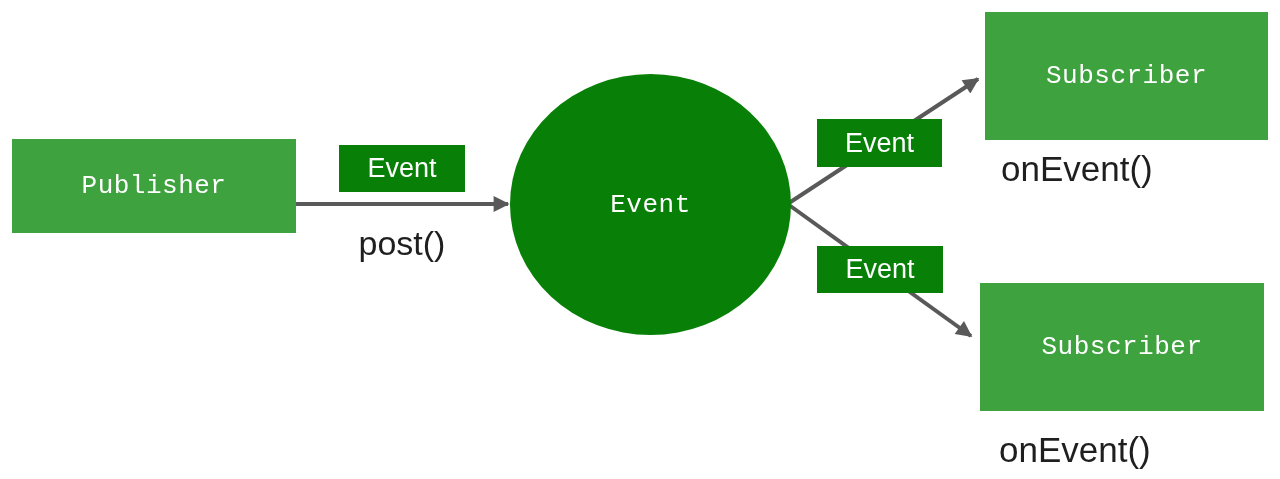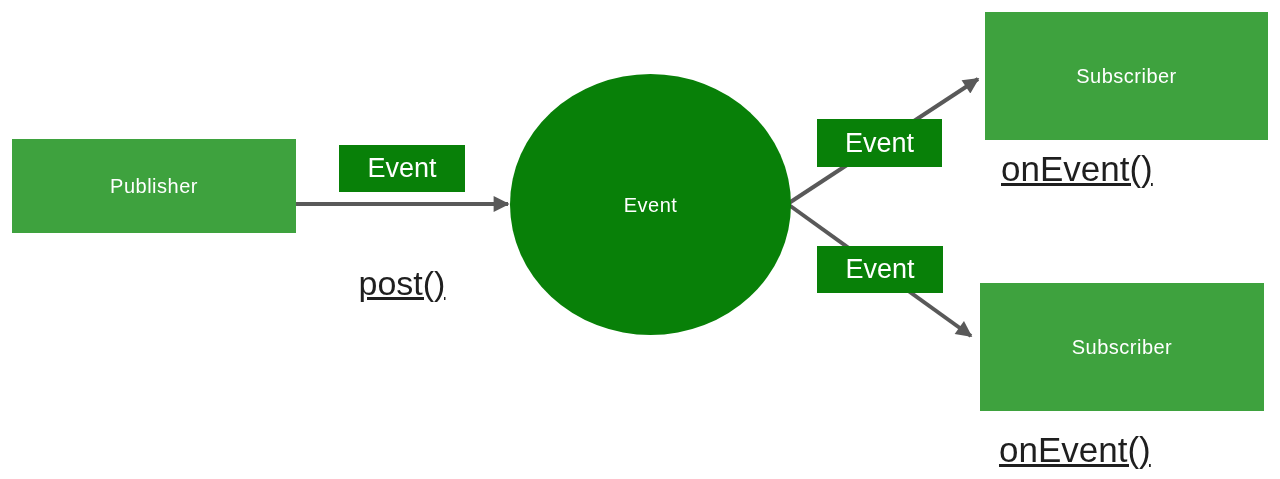--- a/index.html
+++ b/index.html
@@ -33,22 +33,23 @@
     fill: none;
   }
   .arrowhead-path { fill: var(--arrow-gray); }
   .node {
     position: absolute;
     display: flex;
     align-items: center;
     justify-content: center;
     color: var(--text-white);
     font-weight: 300;
-    font-size: 20px;
+    font-size: 26px;
     letter-spacing: 0.5px;
+    font-family: Liberation Mono, monospace;
   }
   .rect-node { background: var(--box-green); }
   .publisher  { left: 12px;  top: 139px; width: 284px; height: 94px; }
   .sub-top    { left: 985px; top: 12px;  width: 283px; height: 128px; }
   .sub-bottom { left: 980px; top: 283px; width: 284px; height: 128px; }
   .bus {
     left: 510px; top: 74px; width: 281px; height: 261px;
     background: var(--badge-green);
     border-radius: 50%;
     flex-direction: column;
@@ -67,23 +68,22 @@
   }
   .badge-post   { left: 339px; top: 145px; width: 126px; height: 47px; }
   .badge-top    { left: 817px; top: 119px; width: 125px; height: 48px; }
   .badge-bottom { left: 817px; top: 246px; width: 126px; height: 47px; }
   .code-label {
     position: absolute;
     color: var(--label-dark);
     font-size: 34px;
     font-weight: 300;
     white-space: nowrap;
-    text-decoration: underline;
   }
-  .post-label { left: 339px; top: 224px; width: 126px; text-align: center; margin-top: 40px; }
+  .post-label { left: 339px; top: 224px; width: 126px; text-align: center; }
   .onevent-top    { left: 1001px; top: 149px; font-size: 35px; }
   .onevent-bottom { left: 999px;  top: 430px; font-size: 35px; }
 </style>
 </head>
 <body>
 
 <div class="canvas">
 
   <svg class="edges-layer" width="1280" height="479" viewBox="0 0 1280 479" xmlns="http://www.w3.org/2000/svg">
     <defs>

